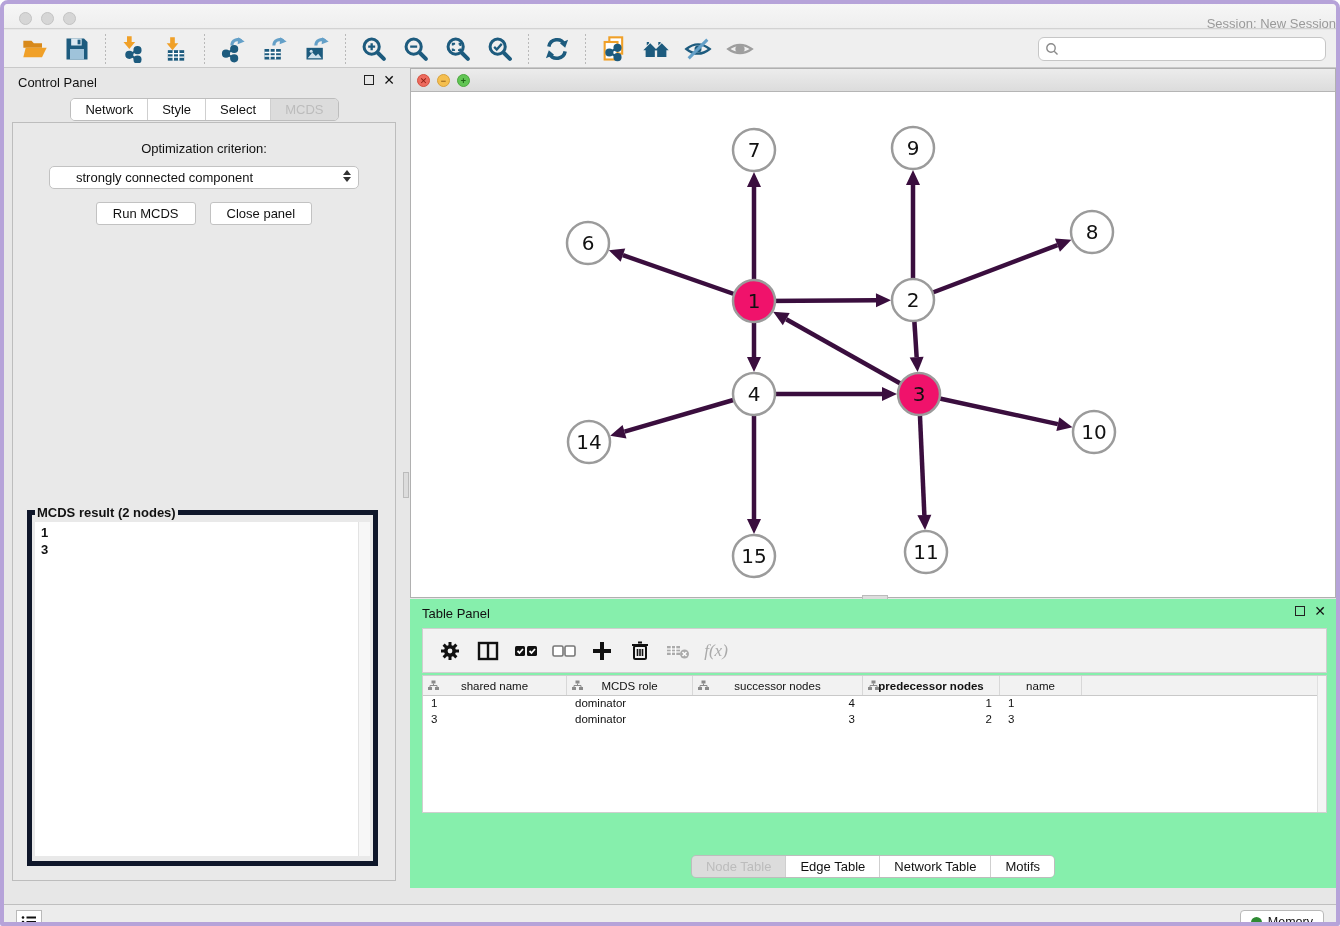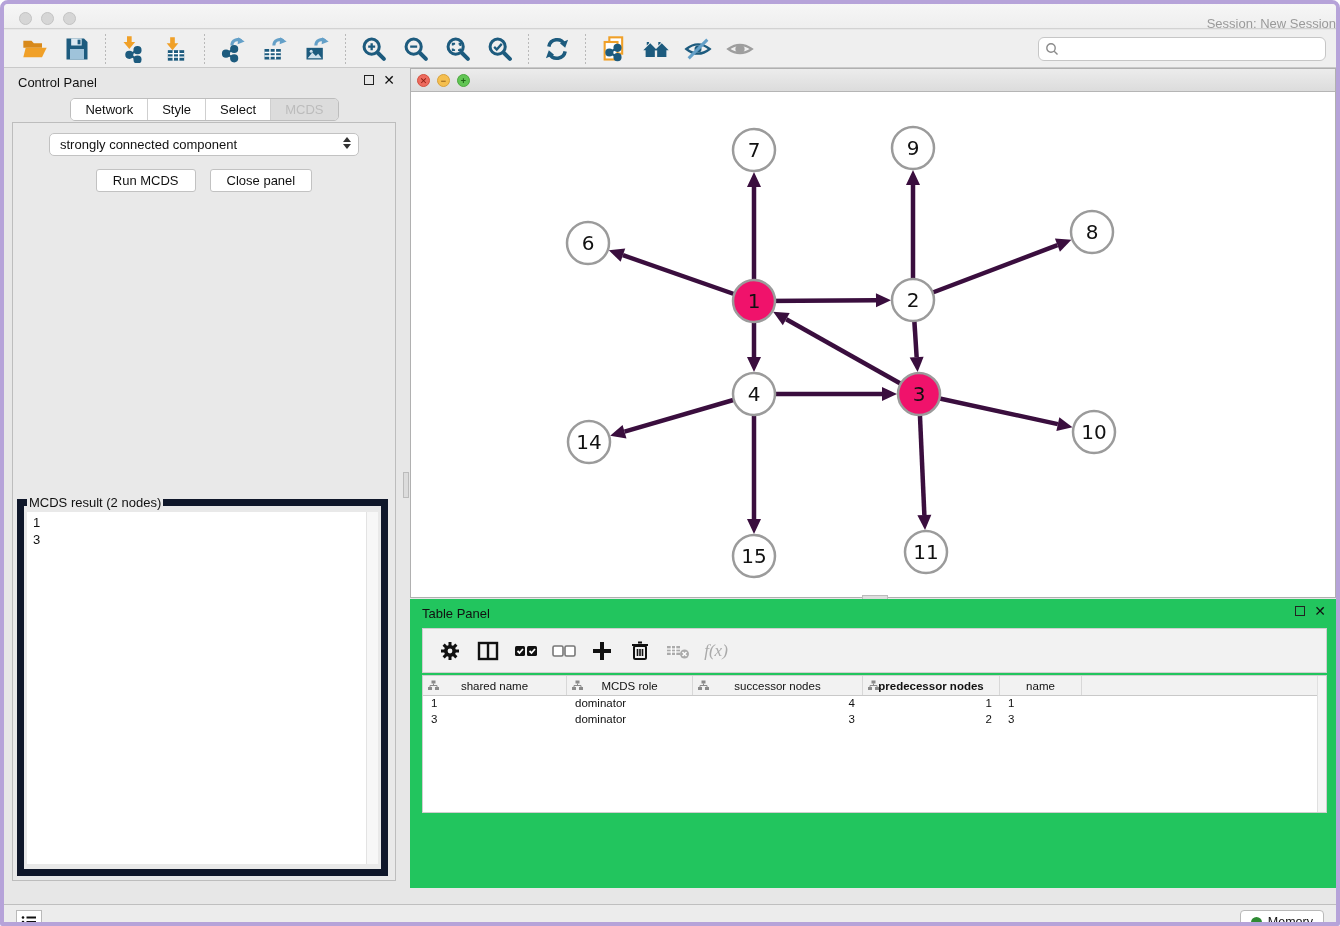--- a/index.html
+++ b/index.html
@@ -43,30 +43,30 @@
   #cp-tabs { position:absolute; left:0; top:30px; right:0; display:flex; justify-content:center; }
   .seg-group { display:flex; border:1px solid #bdbdbd; border-radius:5px; overflow:hidden; }
   .seg { padding:3px 14px; font-size:13px; background:#fff; color:#111; border-right:1px solid #cfcfcf; cursor:default; }
   .seg:last-child { border-right:none; }
   .seg.active { background:#dcdcdc; color:#bcbcbc; }
   #cp-box { position:absolute; left:8px; top:54px; right:9px; bottom:7px;
     background:#e9e9e9; border:1px solid #bdbdbd; }
   #opt-label { margin-top:18px; text-align:center; font-size:13px; color:#111; }
   #opt-select { position:relative; margin:10px 36px 0 36px; height:23px; background:#fff;
     border:1px solid #c2c2c2; border-radius:5px; font-size:13px; color:#111;
-    display:flex; align-items:center; padding-left:10px; }
+    display:flex; align-items:center; padding-left:26px; }
   #opt-arrows { position:absolute; right:7px; top:3px; display:flex; flex-direction:column; gap:2px; }
   #opt-arrows i { display:block; width:0; height:0; border-left:4px solid transparent; border-right:4px solid transparent; }
   #opt-arrows .up { border-bottom:5px solid #333; }
   #opt-arrows .dn { border-top:5px solid #333; }
   #cp-buttons { margin-top:13px; display:flex; justify-content:center; gap:14px; }
   .btn { background:#fff; border:1px solid #c2c2c2; border-radius:3px; font-size:13px;
     color:#111; padding:3px 16px; }
   #mcds-fieldset { position:absolute; left:4px; right:7px; top:372px; bottom:4px;
-    border:7px solid #0f172a; margin:0; }
+    border:5px solid #0f172a; margin:10px;font-weight:bold; }
   #mcds-fieldset legend { font-size:13px; color:#111; margin-left:3px; padding:0 2px; }
   #mcds-text { position:absolute; left:3px; right:3px; top:2px; bottom:3px; background:#fff;
     font-size:13px; color:#111; padding:2px 6px; line-height:17px; white-space:pre-line; }
   #mcds-scroll { position:absolute; right:3px; top:2px; bottom:3px; width:12px;
     background:#f7f7f7; border-left:1px solid #e3e3e3; }
   
   #net-window { position:absolute; left:406px; top:64px; right:0; height:530px;
     border:1px solid #b0b0b0; background:#fff; }
   #net-titlebar { position:absolute; left:0; top:0; right:0; height:23px;
     background:linear-gradient(#ececec,#dcdcdc); border-bottom:1px solid #b5b5b5; }
@@ -76,21 +76,21 @@
   #tr-min   { left:26px; background:#f5bf4f; border:1px solid #d8a23c; color:#95631a; }
   #tr-max   { left:46px; background:#61c554; border:1px solid #4ca73f; color:#1f6417; }
   #net-title { position:absolute; left:0; right:0; top:4px; text-align:center; font-size:13px; color:#111; }
   #net-canvas { position:absolute; left:0; top:23px; right:0; bottom:0; background:#fff; overflow:hidden; }
   
   #vsplit-handle { position:absolute; left:399px; top:468px; width:6px; height:26px;
     background:#dcdcdc; border:1px solid #bbb; }
   #hsplit-handle { position:absolute; left:858px; top:591px; width:26px; height:5px;
     background:#dcdcdc; border:1px solid #bbb; }
   
-  #table-panel { position:absolute; left:406px; top:595px; right:0; bottom:34px; background:#22c55e; }
+  #table-panel { position:absolute; left:406px; top:595px; right:0; bottom:34px; background:#86efac; }
   #tp-title { position:absolute; left:12px; top:7px; font-size:13px; color:#111; }
   #tp-toolbar { position:absolute; left:12px; right:9px; top:29px; height:45px;
     background:#f2f2f2; border:1px solid #cfcfcf; display:flex; align-items:center; padding-left:10px; }
   .tp-icon { width:34px; height:30px; display:flex; align-items:center; justify-content:center; margin-right:4px; }
   .fx-label { font-family:"Liberation Serif","DejaVu Serif",serif; font-style:italic;
     font-size:17px; color:#aaa; }
   #tp-table { position:absolute; left:12px; right:9px; top:76px; bottom:75px; background:#fff;
     border:1px solid #cfcfcf; overflow:hidden; }
   #tp-header { display:flex; height:20px; background:#f2f2f2; border-bottom:1px solid #c9c9c9; }
   .th { position:relative; display:flex; align-items:center; justify-content:center;
@@ -286,20 +286,21 @@
     </div>
     <div id="cp-tabs">
       <span class="seg-group" id="cp-tab-group">
           <span class="seg">Network</span>
           <span class="seg">Style</span>
           <span class="seg">Select</span>
           <span class="seg active">MCDS</span>
         </span>
     </div>
     <div id="cp-box">
+      <div id="opt-label">Optimization criterion:</div>
       <div id="opt-select">
         <span>strongly connected component</span>
         <span id="opt-arrows">
             <i class="up"></i>
             <i class="dn"></i>
           </span>
       </div>
       <div id="cp-buttons">
         <button class="btn">Run MCDS</button>
         <button class="btn">Close panel</button>
@@ -502,20 +503,28 @@
           <div class="tr-row">
             <div class="td" style="width: 144px; text-align: left;">3</div>
             <div class="td" style="width: 126px; text-align: left;">dominator</div>
             <div class="td" style="width: 170px; text-align: right;">3</div>
             <div class="td" style="width: 137px; text-align: right;">2</div>
             <div class="td" style="width: 82px; text-align: left;">3</div>
           </div>
         </div>
       <div id="tp-scroll"></div>
     </div>
+    <div id="tp-tabs">
+      <span class="seg-group" id="tp-tab-group">
+          <span class="seg active">Node Table</span>
+          <span class="seg">Edge Table</span>
+          <span class="seg">Network Table</span>
+          <span class="seg">Motifs</span>
+        </span>
+    </div>
   </div>
 
   <div id="statusbar">
     <div id="list-btn">
       <svg width="18" height="16" viewBox="0 0 18 16">
           <circle cx="3" cy="3.5" r="1.3" fill="#111"></circle>
           <circle cx="3" cy="8" r="1.3" fill="#111"></circle>
           <circle cx="3" cy="12.5" r="1.3" fill="#111"></circle>
           <line x1="6.5" y1="3.5" x2="16" y2="3.5" stroke="#111" stroke-width="2"></line>
           <line x1="6.5" y1="8" x2="16" y2="8" stroke="#111" stroke-width="2"></line>

